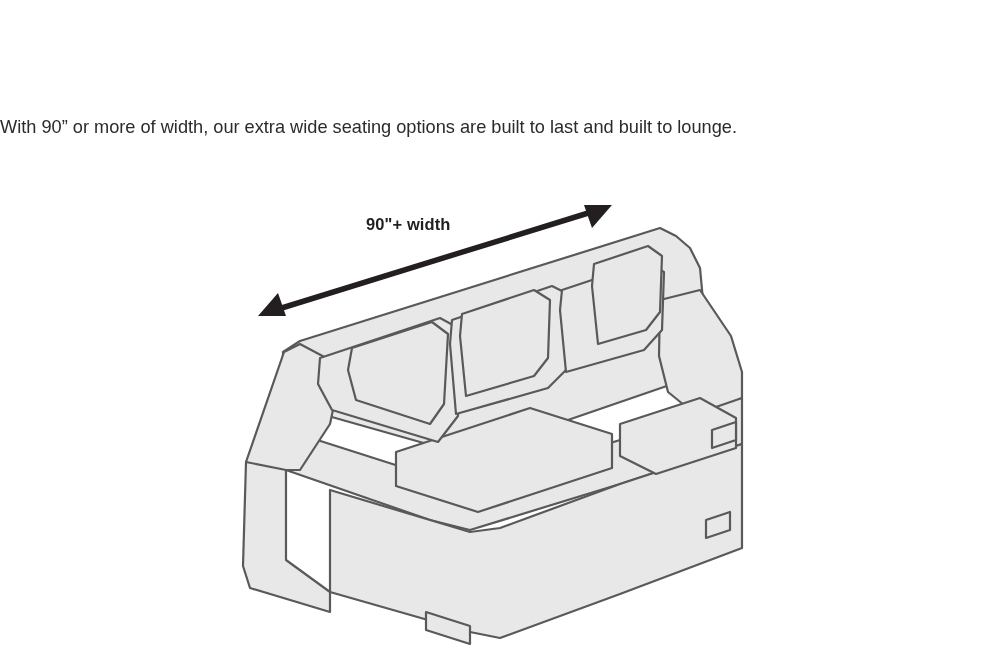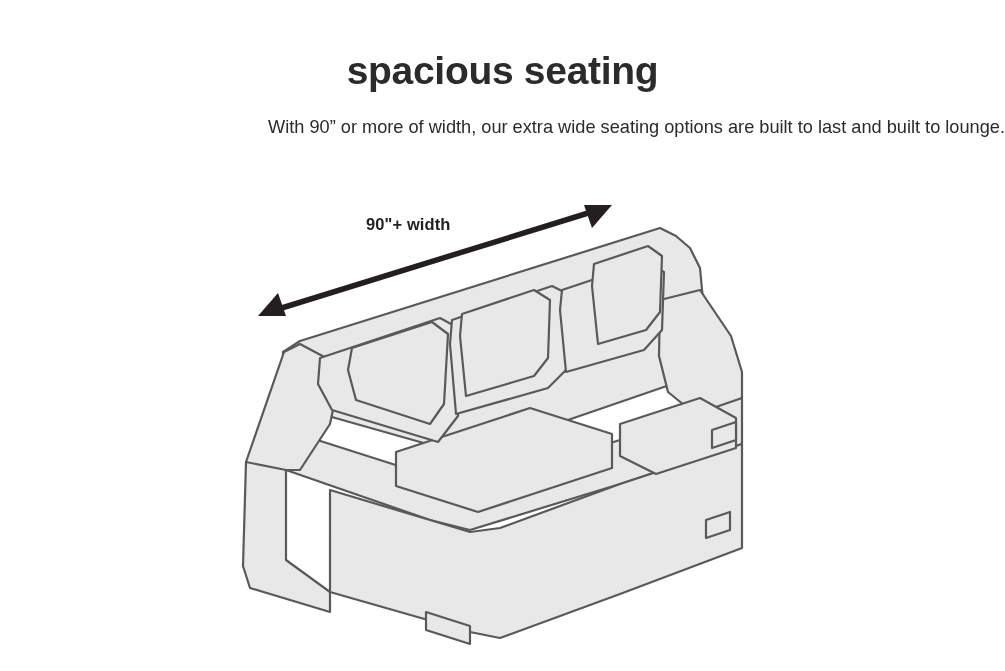--- a/index.html
+++ b/index.html
@@ -31,21 +31,21 @@
     font-weight: bold;
     letter-spacing: -0.3px;
     color: #2b2b2b;
     line-height: 1.15;
   }
   .subcopy {
     position: absolute;
     top: 115px;
     left: 0;
     width: 1005px;
-    text-align: right;
+    text-align: left;
     font-size: 18.2px;
     font-weight: normal;
     color: #2b2b2b;
     line-height: 1.42;
   }
   .subcopy .line {
     display: block;
   }
   .dim-label {
     position: absolute;
@@ -60,21 +60,20 @@
     position: absolute;
     top: 0;
     left: 0;
   }
 </style>
 </head>
 <body>
 
 <div id="page">
 
-  <div class="headline">spacious seating</div>
 
   <div class="subcopy">
     <span class="line">With 90” or more of width, our extra wide seating options are built to last and built to lounge.</span>
   </div>
 
   <div class="dim-label">90"+ width</div>
 
   <svg id="art" width="1005" height="671" viewBox="0 0 1005 671">
 
     <g>

